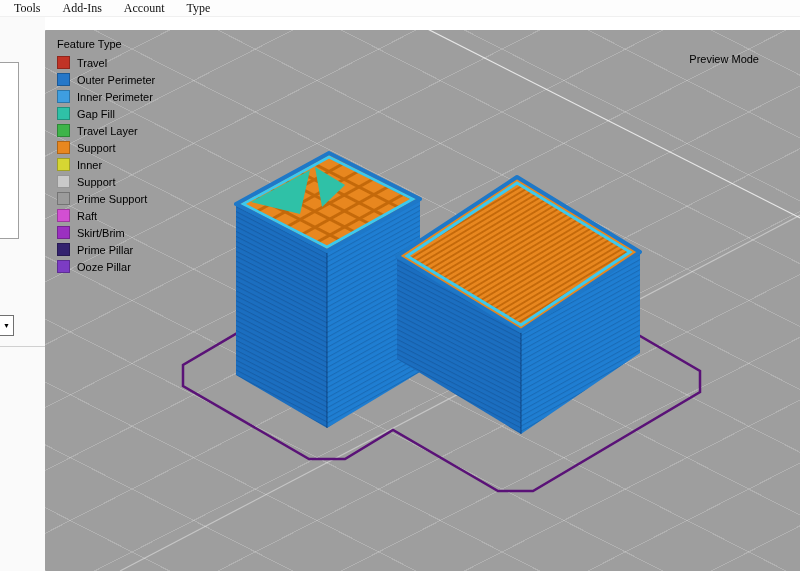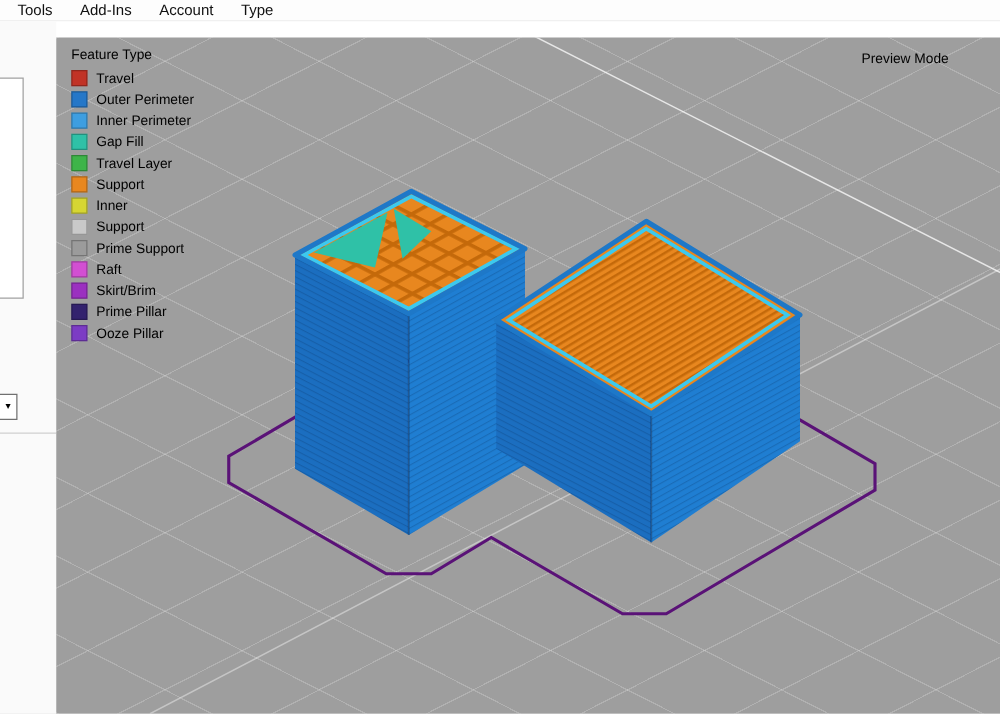--- a/index.html
+++ b/index.html
@@ -6,21 +6,21 @@
   body{
     width:800px;height:571px;overflow:hidden;position:relative;
     background:#ffffff;font-family:"Liberation Sans",sans-serif;
     -webkit-font-smoothing:antialiased;
   }
   
   .menubar{
     position:absolute;left:0;top:0;width:800px;height:17px;
     background:#fdfdfd;border-bottom:1px solid #f0f0f0;
     display:flex;align-items:center;padding-left:10px;box-sizing:border-box;
-    font-size:12px;color:#111;
+    font-size:12px;color:#111;font-family:Liberation Serif, serif;
   }
   .menu-item{margin-right:14px;padding:0 4px;cursor:default;}
   
   .sidebar{
     position:absolute;left:0;top:17px;width:45px;height:554px;
     background:#fafafa;overflow:hidden;
   }
   .listbox-frag{
     position:absolute;left:-12px;top:45px;width:29px;height:175px;
     background:#ffffff;border:1px solid #a0a0a0;
@@ -44,21 +44,21 @@
   }
   .scene-svg{position:absolute;left:0;top:0;width:755px;height:541px;}
   
   .legend{position:absolute;left:12px;top:8px;font-size:11px;color:#000;}
   .legend-title{margin-bottom:6px;}
   .legend-row{display:flex;align-items:center;margin-bottom:4px;height:13px;text-align:right;}
   .swatch{
     width:13px;height:13px;margin-right:7px;box-sizing:border-box;
     border:1px solid rgba(0,0,0,0.25);flex:0 0 13px;
   }
-  .mode-label{position:absolute;right:73px;top:11px;font-size:11px;color:#000;}
+  .mode-label{position:absolute;right:73px;top:23px;font-size:11px;color:#000;}
 </style>
 </head>
 <body>
 
 <div class="menubar">
   <span class="menu-item">Tools</span>
   <span class="menu-item">Add-Ins</span>
   <span class="menu-item">Account</span>
   <span class="menu-item">Type</span>
 </div>

